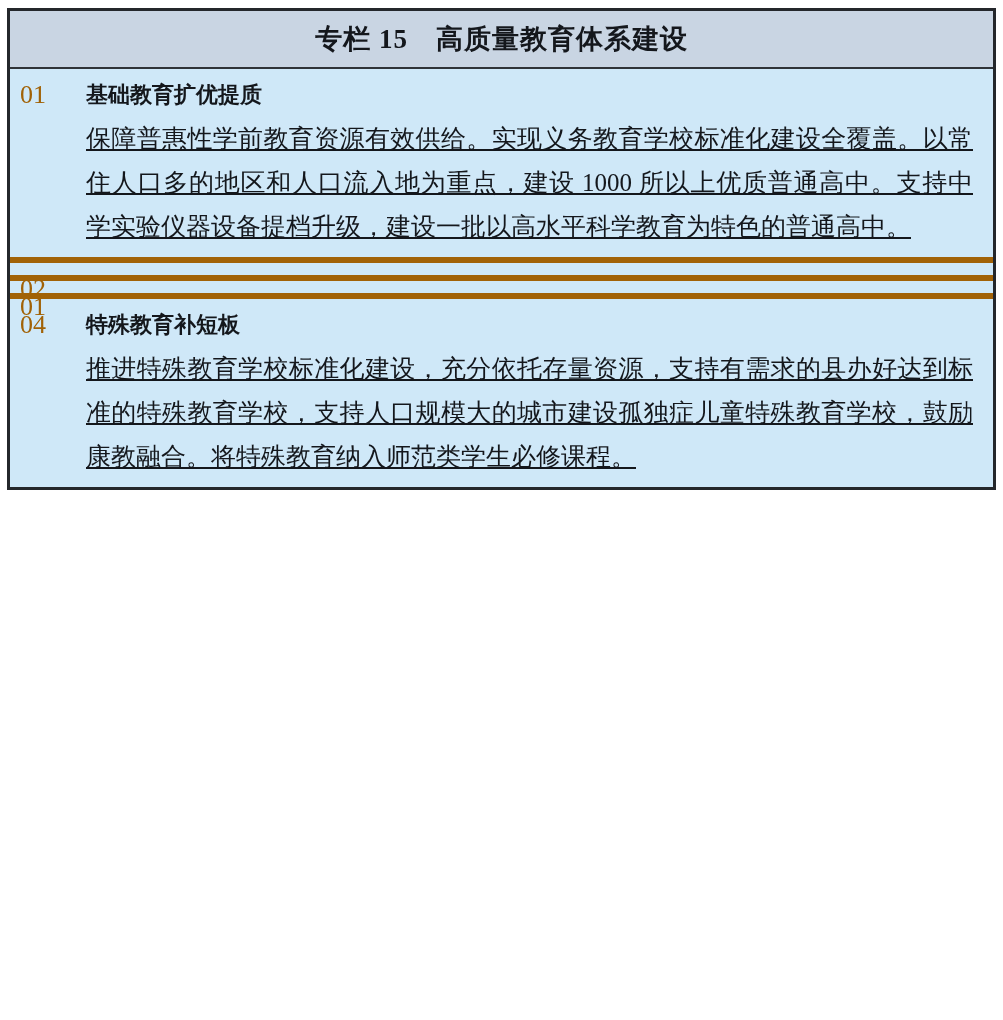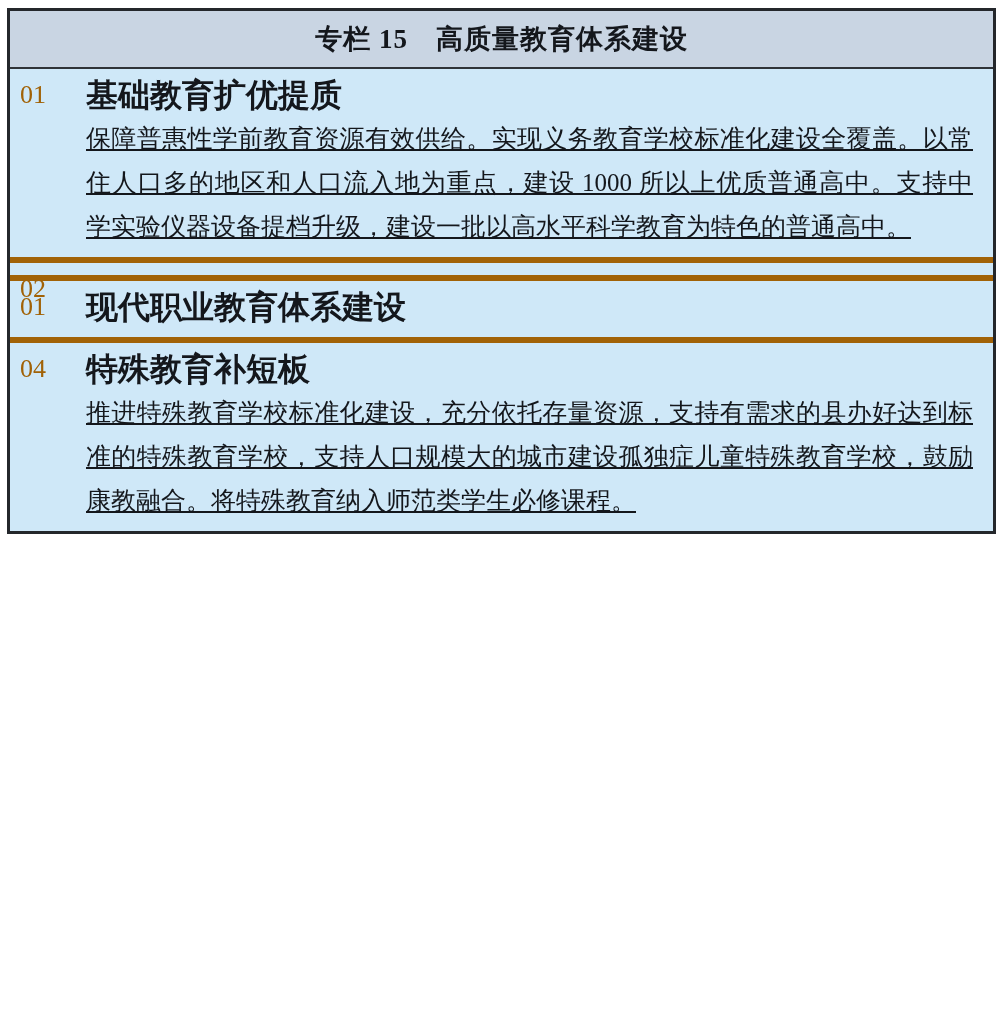--- a/index.html
+++ b/index.html
@@ -48,21 +48,21 @@
     position: absolute;
     left: 10px;
     top: 4px;
     width: 50px;
     font-size: 26px;
     line-height: 44px;
     color: #a16207;
   }
   .section-title {
     font-weight: bold;
-    font-size: 32px;
+    font-size: 22px;
     line-height: 44px;
     color: #14171c;
   }
   .section-body {
     text-align: justify;
     text-justify: inter-ideograph;
     text-align-last: left;
     text-decoration: underline;
   }
 </style>
@@ -81,21 +81,20 @@
       <div class="section-title">基础教育扩优提质</div>
       <div class="section-body">保障普惠性学前教育资源有效供给。实现义务教育学校标准化建设全覆盖。以常住人口多的地区和人口流入地为重点，建设 1000 所以上优质普通高中。支持中学实验仪器设备提档升级，建设一批以高水平科学教育为特色的普通高中。</div>
     </div>
 
     <div class="section">
       <span class="section-num">02</span>
     </div>
 
     <div class="section">
       <span class="section-num">01</span>
-      <div class="section-title">现代职业教育体系建设</div>
     </div>
 
     <div class="section">
       <span class="section-num">04</span>
       <div class="section-title">特殊教育补短板</div>
       <div class="section-body">推进特殊教育学校标准化建设，充分依托存量资源，支持有需求的县办好达到标准的特殊教育学校，支持人口规模大的城市建设孤独症儿童特殊教育学校，鼓励康教融合。将特殊教育纳入师范类学生必修课程。</div>
     </div>
 
   </div>
 </div>

